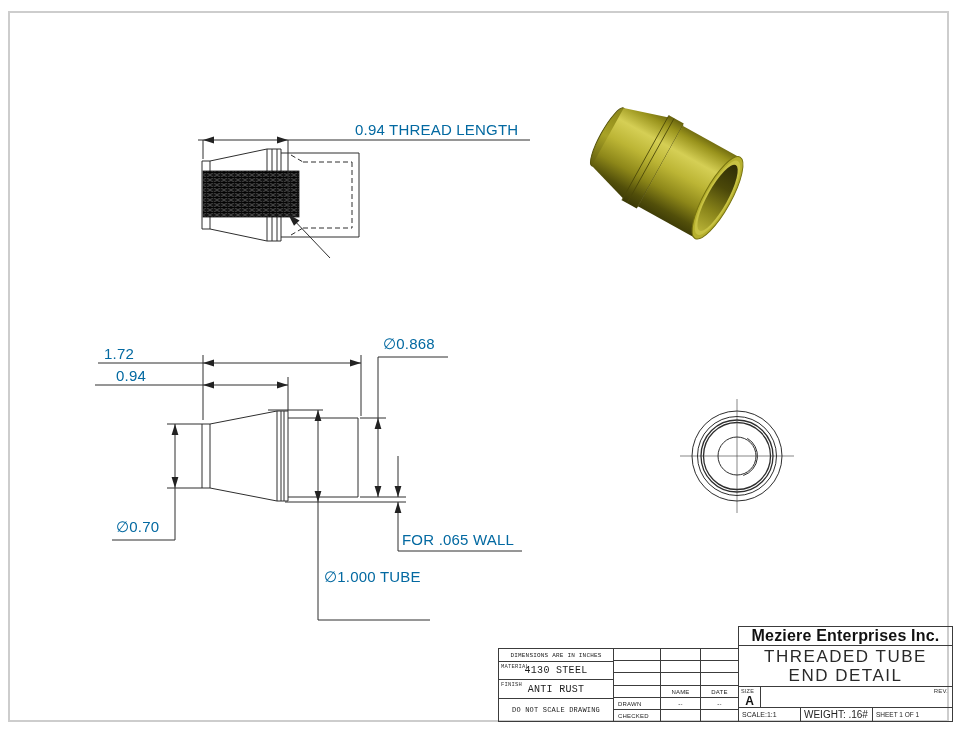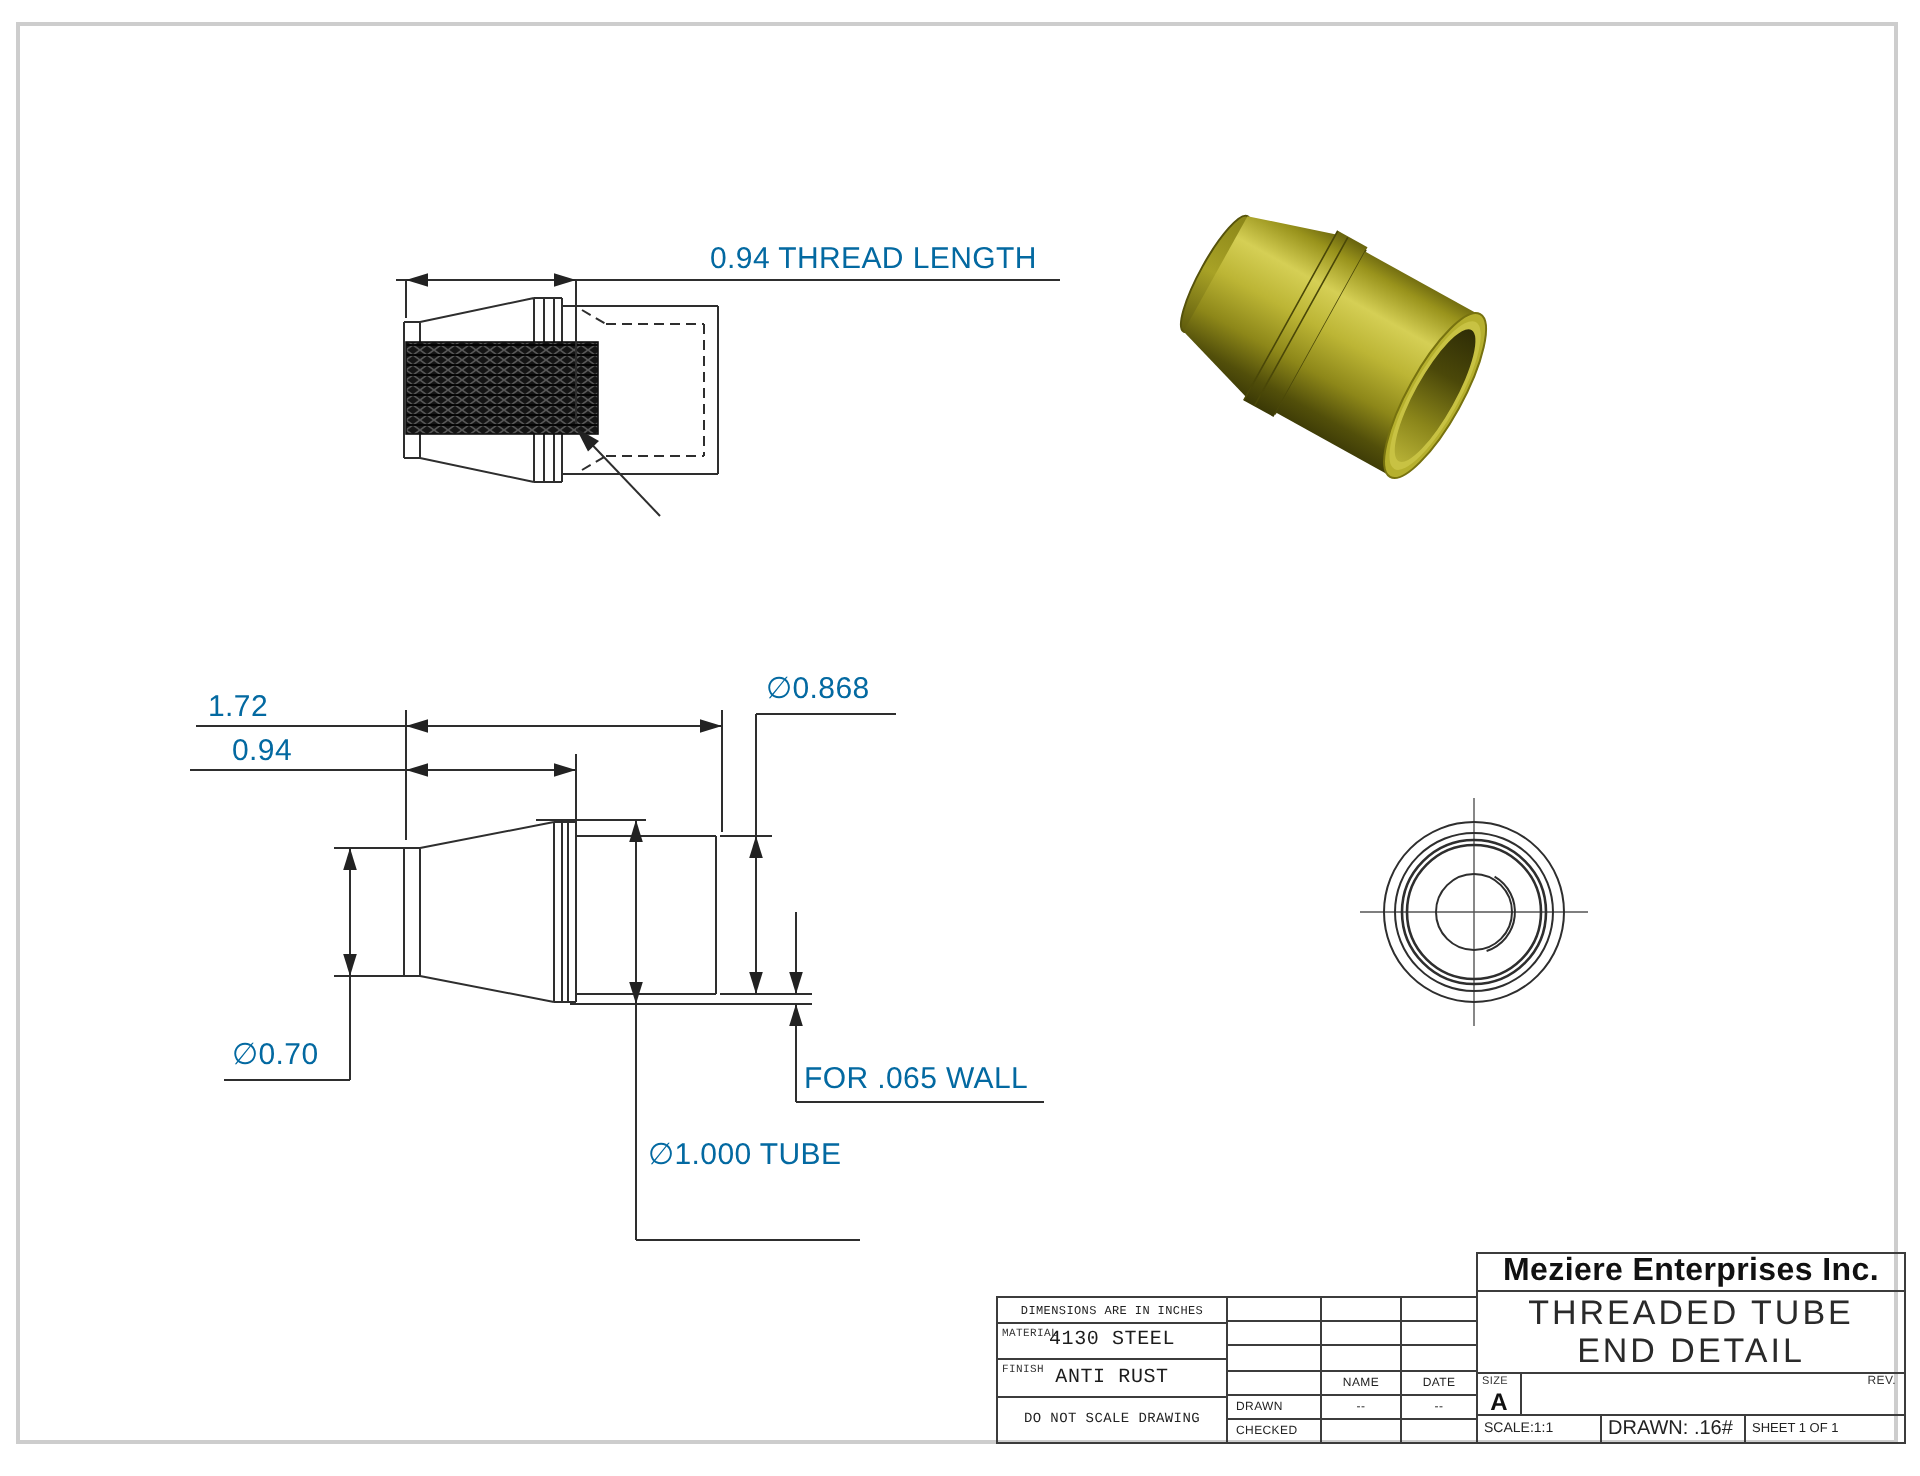--- a/index.html
+++ b/index.html
@@ -207,18 +207,18 @@
       <div class="pcell pc-size">
         <span class="microlabel">SIZE</span>
         <span class="pc-val">A</span>
       </div>
       <div class="pcell pc-rev">
         <span class="microlabel" style="font-size:6px;left:auto;right:4px;">REV.</span>
       </div>
     </div>
     <div class="tb-bottomrow">
       <div class="bcell bc-scale">SCALE:1:1</div>
-      <div class="bcell bc-weight">DRAWN: .16#</div>
+      <div class="bcell bc-weight">WEIGHT: .16#</div>
       <div class="bcell bc-sheet">SHEET 1 OF 1</div>
     </div>
   </div>
 
 </div>
 
 </body></html>

